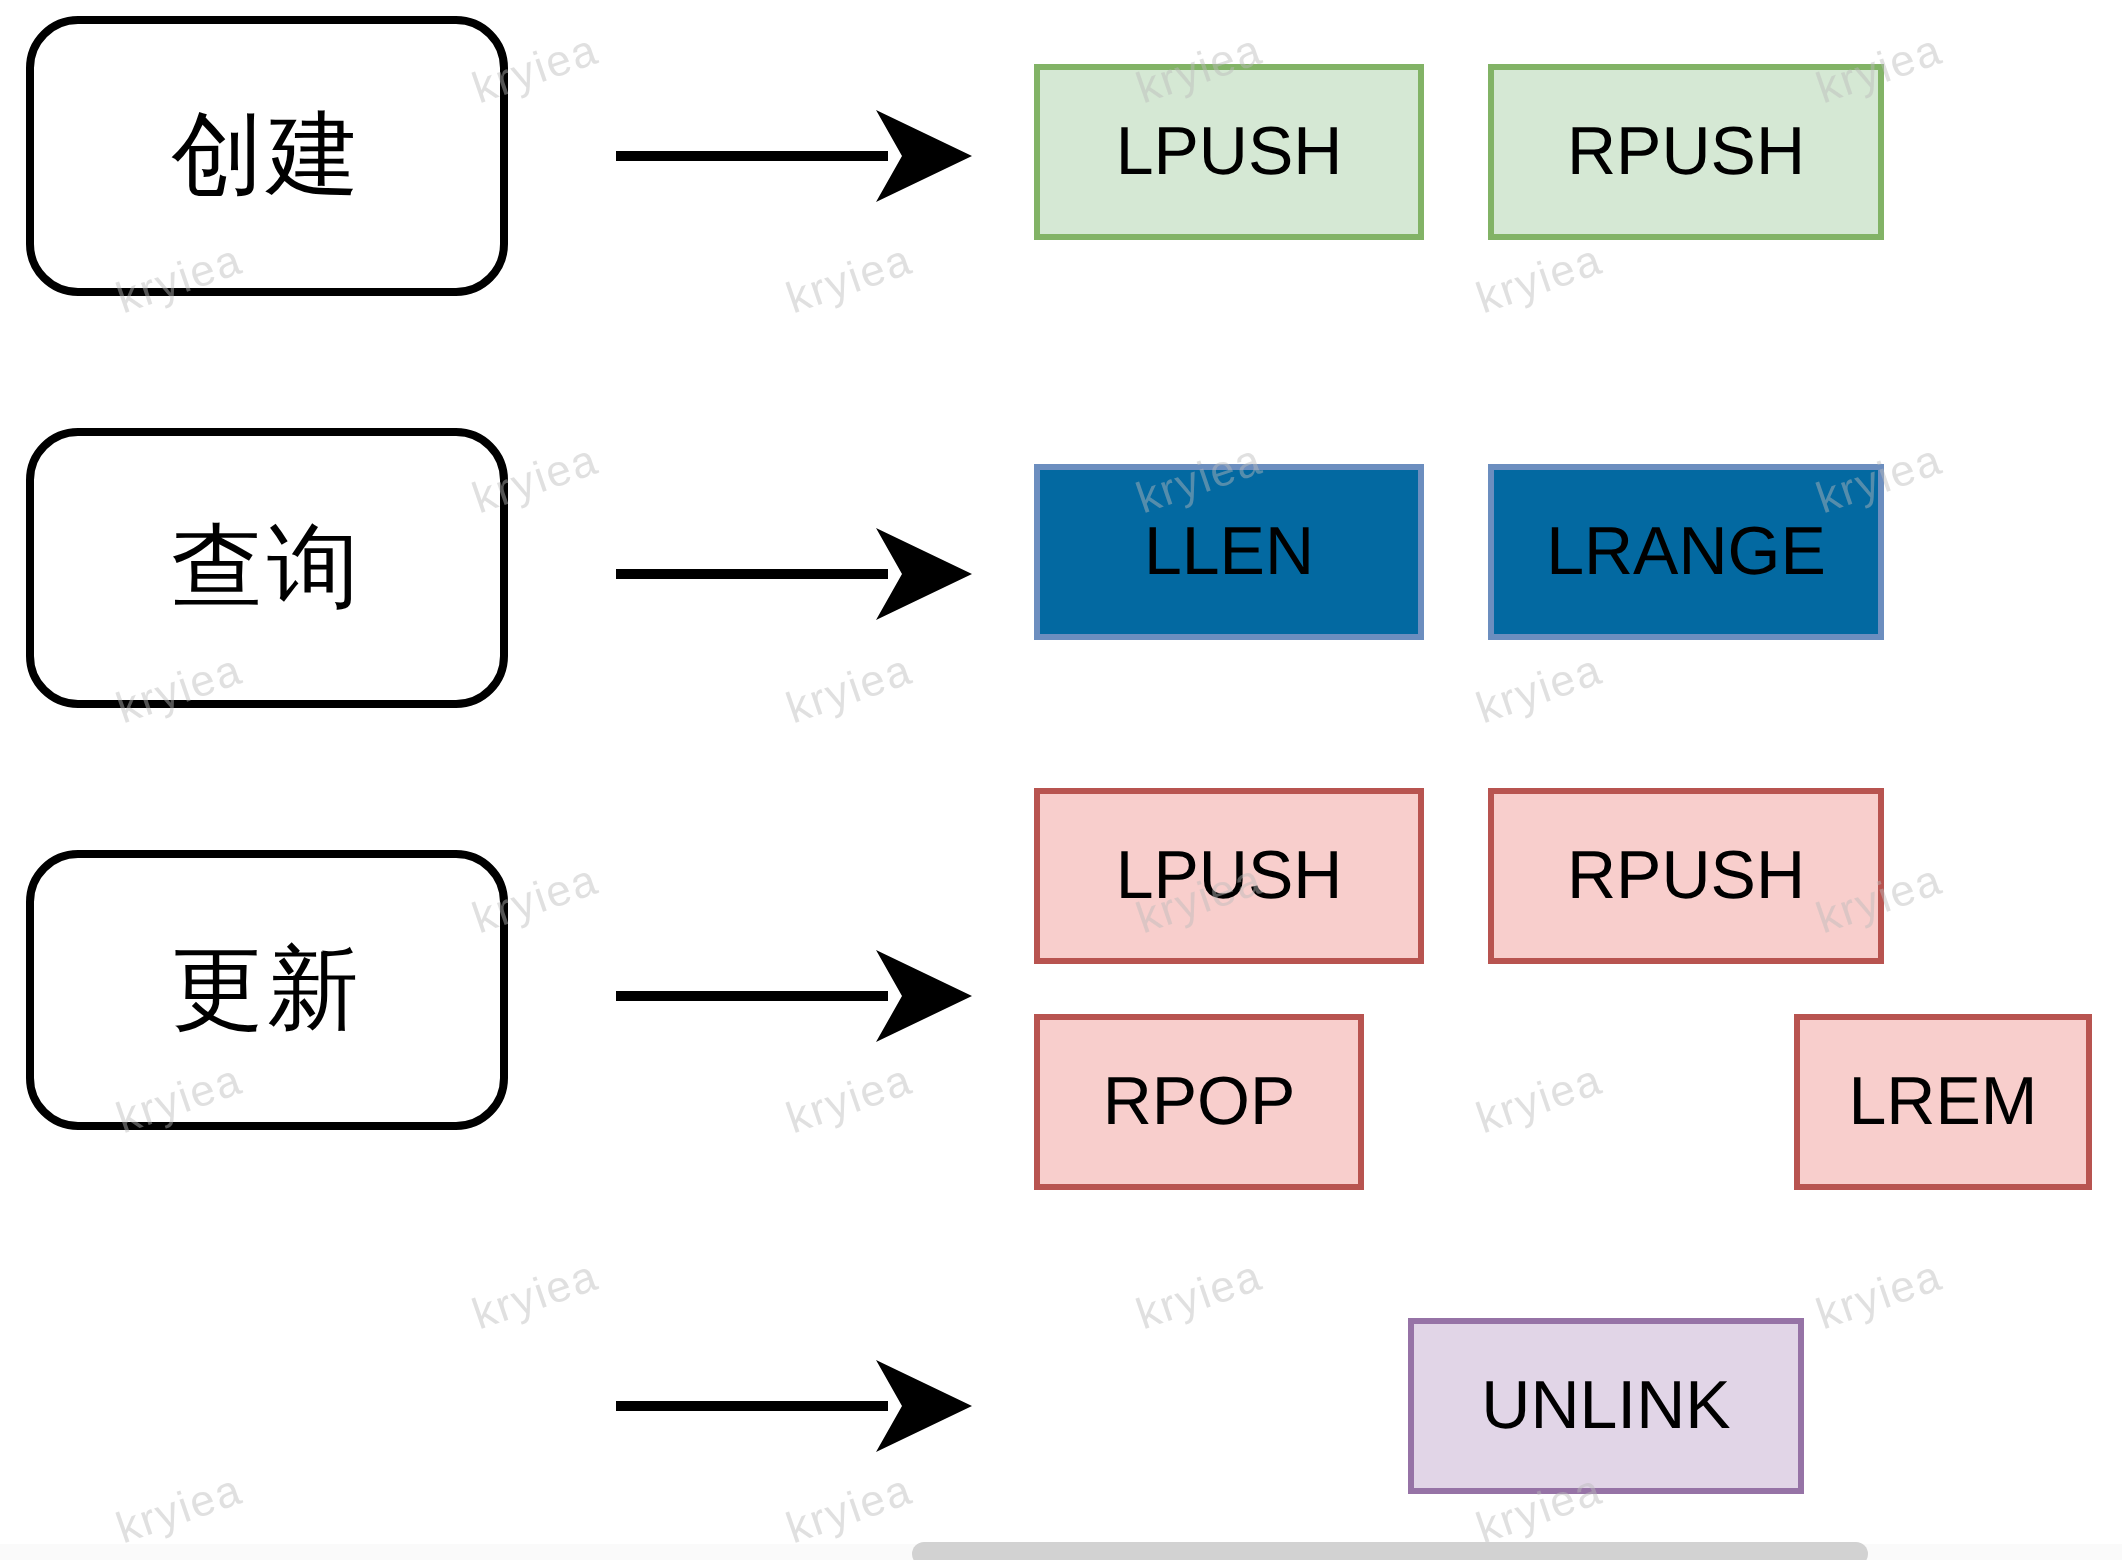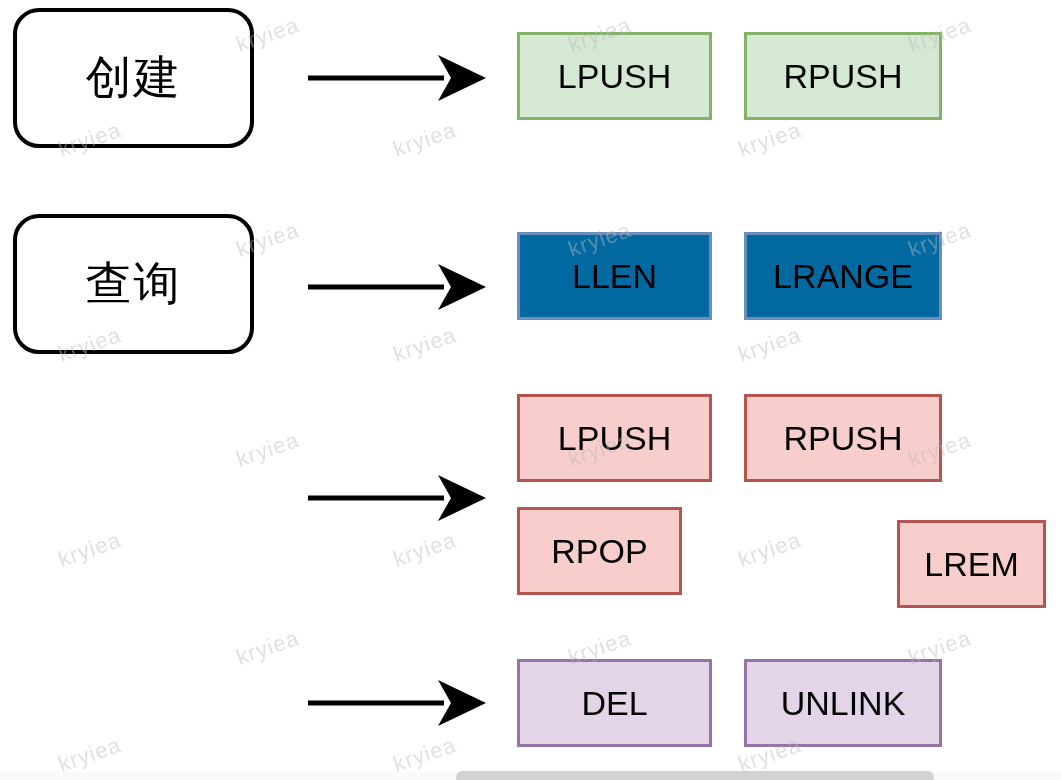--- a/index.html
+++ b/index.html
@@ -79,45 +79,45 @@
     <rect x="0" y="23.5" width="136" height="5"></rect>
     <path d="M178 26 L130 3 L143 26 L130 49 Z"></path>
   </svg>
   <div class="cmd blue" style="left:517px;top:232px;width:195px">
     <span>LLEN</span>
   </div>
   <div class="cmd blue" style="left:744px;top:232px;width:198px">
     <span>LRANGE</span>
   </div>
 
+  <div class="label-box" style="top:425px">
+    <span>更新</span>
+  </div>
   <svg class="arrow" style="top:472px" viewBox="0 0 180 52">
     <rect x="0" y="23.5" width="136" height="5"></rect>
     <path d="M178 26 L130 3 L143 26 L130 49 Z"></path>
   </svg>
   <div class="cmd red" style="left:517px;top:394px;width:195px">
     <span>LPUSH</span>
   </div>
   <div class="cmd red" style="left:744px;top:394px;width:198px">
     <span>RPUSH</span>
   </div>
   <div class="cmd red" style="left:517px;top:507px;width:165px">
     <span>RPOP</span>
   </div>
-  <div class="cmd red" style="left:897px;top:520px;width:149px">
+  <div class="cmd red" style="left:897px;top:507px;width:149px">
     <span>LREM</span>
   </div>
 
   <svg class="arrow" style="top:677px" viewBox="0 0 180 52">
     <rect x="0" y="23.5" width="136" height="5"></rect>
     <path d="M178 26 L130 3 L143 26 L130 49 Z"></path>
   </svg>
-  <div class="cmd purple" style="left:517px;top:659px;width:195px">
-    <span>DEL</span>
-  </div>
-  <div class="cmd purple" style="left:744px;top:659px;width:198px">
+  <div class="cmd purple" style="left:704px;top:659px;width:198px">
     <span>UNLINK</span>
   </div>
 
   <div id="watermarks">
       <span class="wm" style="left: 233px; top: 33px;">kryiea</span>
       <span class="wm" style="left: 565px; top: 33px;">kryiea</span>
       <span class="wm" style="left: 905px; top: 33px;">kryiea</span>
       <span class="wm" style="left: 233px; top: 238px;">kryiea</span>
       <span class="wm" style="left: 565px; top: 238px;">kryiea</span>
       <span class="wm" style="left: 905px; top: 238px;">kryiea</span>

